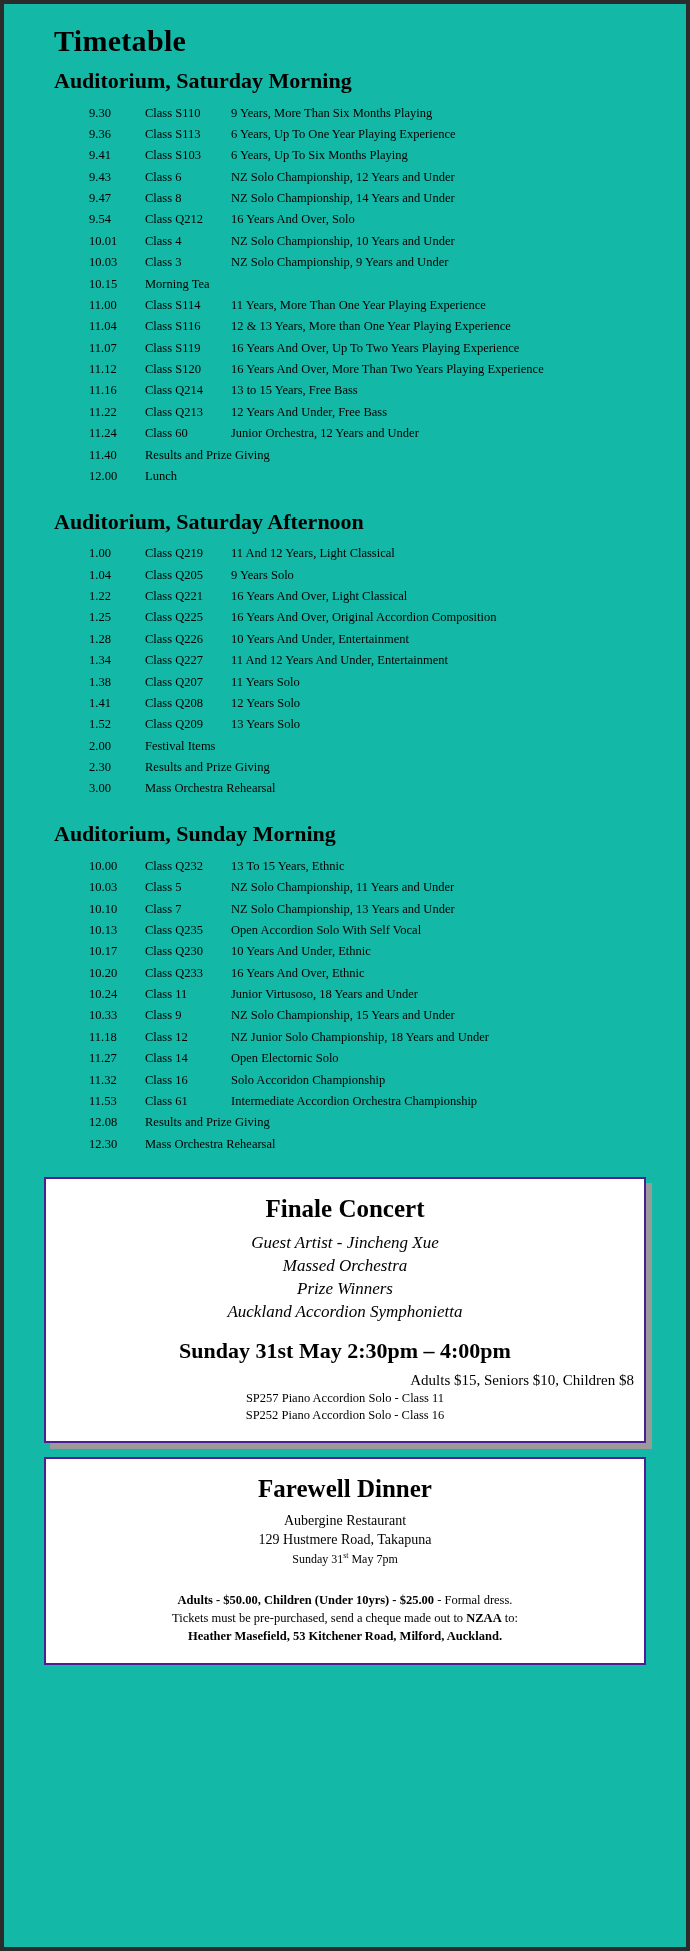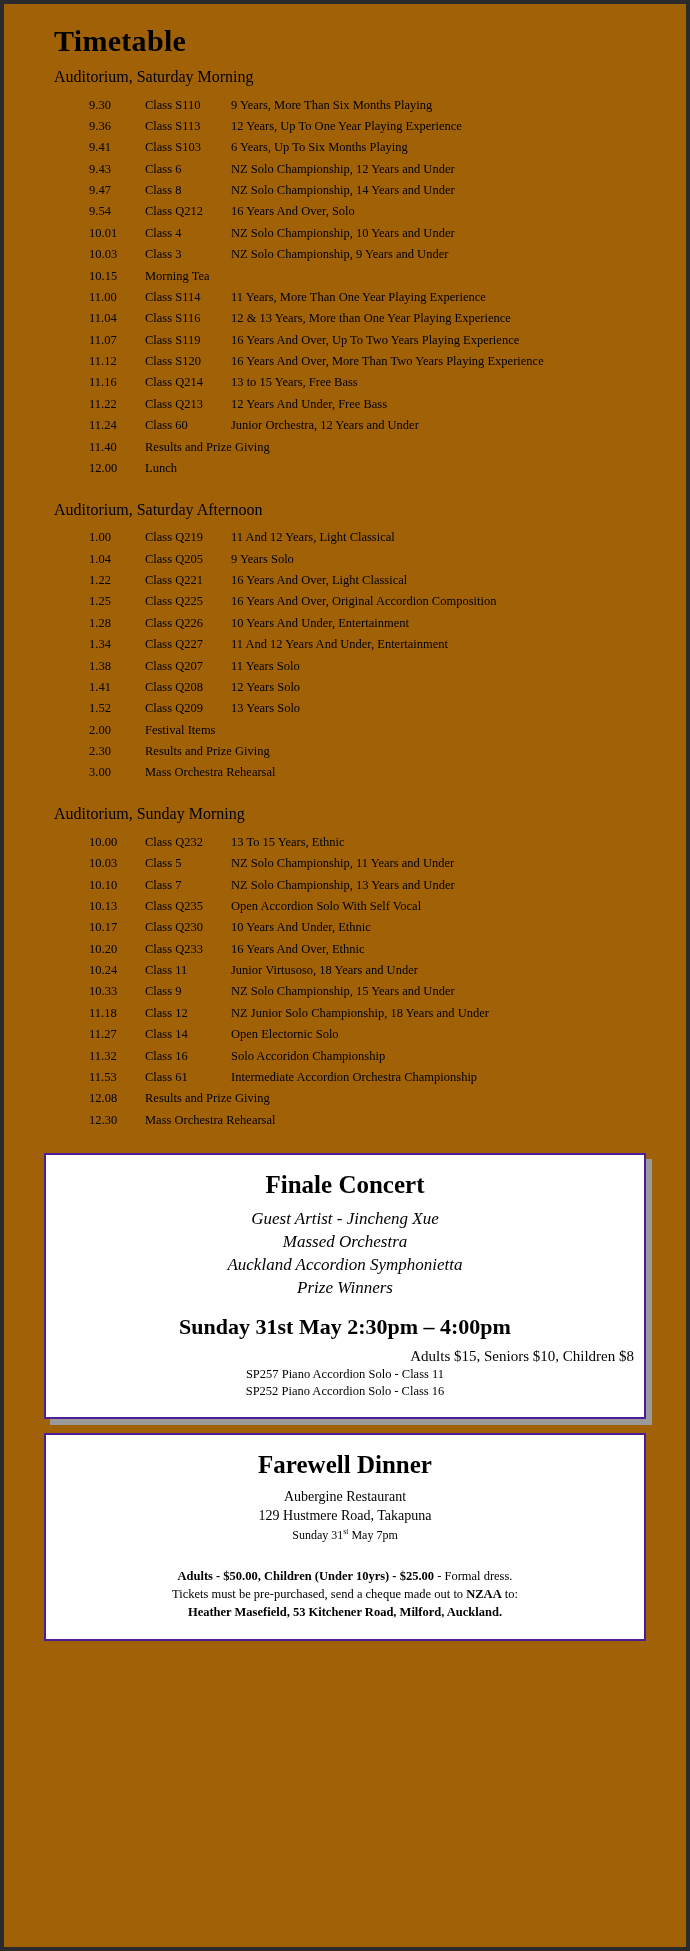--- a/index.html
+++ b/index.html
@@ -11,36 +11,36 @@
     width: 690px;
     height: 1951px;
     font-family: "Liberation Serif", serif;
     color: #000;
   }
   .page {
     position: relative;
     width: 690px;
     height: 1951px;
     box-sizing: border-box;
-    background: #a16207;
+    background: #14b8a6;
     border: 4px solid #2b2b2b;
     padding: 14px 30px 10px 30px;
     overflow: hidden;
   }
   h1.title {
     font-family: "Liberation Serif", serif;
     font-size: 30px;
     font-weight: bold;
     margin: 6px 0 10px 20px;
     letter-spacing: 0.3px;
   }
   .section-head {
-    font-size: 16px;
+    font-size: 22px;
     margin: 6px 0 8px 20px;
-    font-weight: normal;
+    font-weight: bold;
   }
   .section {
     margin-bottom: 22px;
   }
   table.sched {
     border-collapse: collapse;
     margin-left: 55px;
     width: 560px;
   }
   table.sched td {
@@ -114,21 +114,21 @@
     <table class="sched">
         <tbody>
       <tr>
             <td class="time">9.30</td>
             <td class="cls">Class S110</td>
             <td class="desc">9 Years, More Than Six Months Playing</td>
           </tr>
       <tr>
             <td class="time">9.36</td>
             <td class="cls">Class S113</td>
-            <td class="desc">12 Years, Up To One Year Playing Experience</td>
+            <td class="desc">6 Years, Up To One Year Playing Experience</td>
           </tr>
       <tr>
             <td class="time">9.41</td>
             <td class="cls">Class S103</td>
             <td class="desc">6 Years, Up To Six Months Playing</td>
           </tr>
       <tr>
             <td class="time">9.43</td>
             <td class="cls">Class 6</td>
             <td class="desc">NZ Solo Championship, 12 Years and Under</td>
@@ -343,22 +343,22 @@
             <td class="cls" colspan="2">Mass Orchestra Rehearsal</td>
           </tr>
     </tbody>
       </table>
   </div>
 
   <div class="boxed shadowed">
     <div class="box-title">Finale Concert</div>
     <div class="ital">Guest Artist - Jincheng Xue</div>
     <div class="ital">Massed Orchestra</div>
+    <div class="ital">Prize Winners</div>
     <div class="ital">Auckland Accordion Symphonietta</div>
-    <div class="ital">Prize Winners</div>
     <div class="bigline">Sunday 31st May 2:30pm – 4:00pm</div>
     <div class="price">Adults $15, Seniors $10, Children $8</div>
     <div class="small">SP257 Piano Accordion Solo - Class 11</div>
     <div class="small">SP252 Piano Accordion Solo - Class 16</div>
   </div>
 
   <div class="boxed">
     <div class="box-title">Farewell Dinner</div>
     <div class="fd-line">Aubergine Restaurant</div>
     <div class="fd-line">129 Hustmere Road, Takapuna</div>

